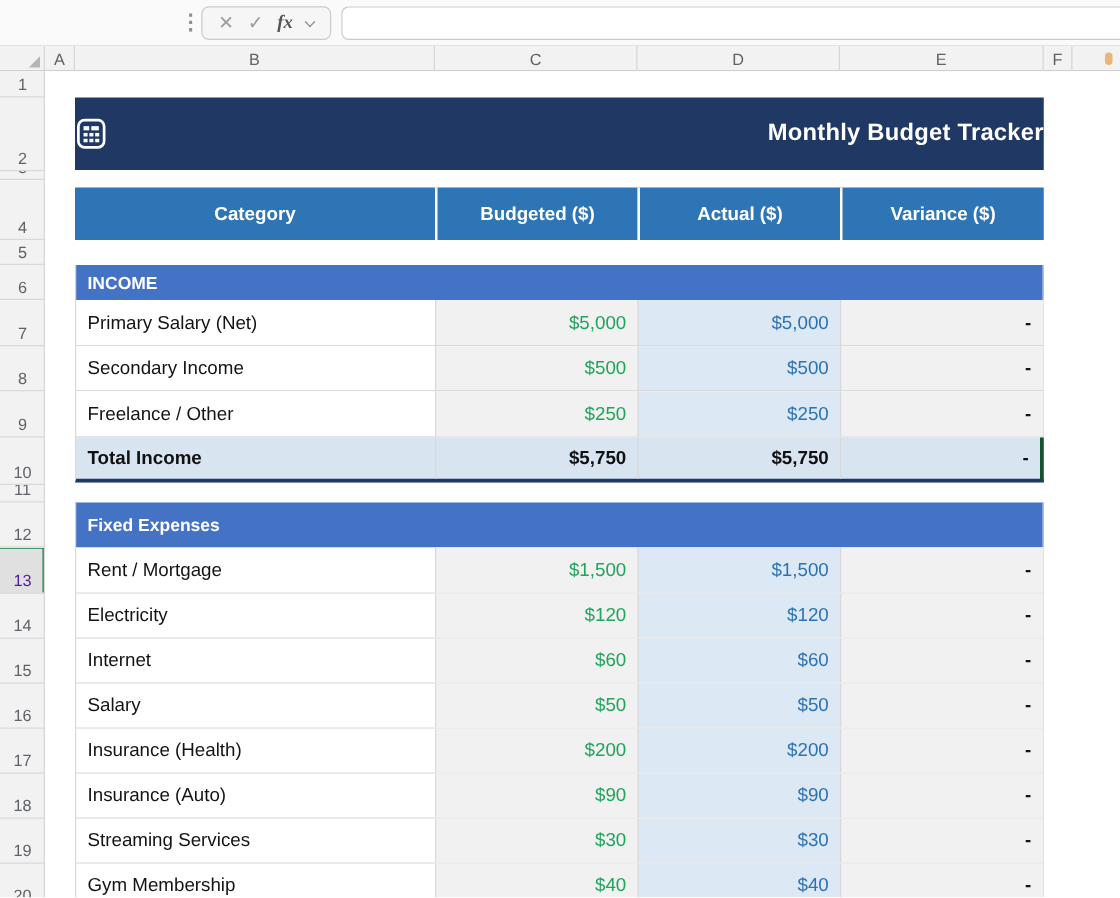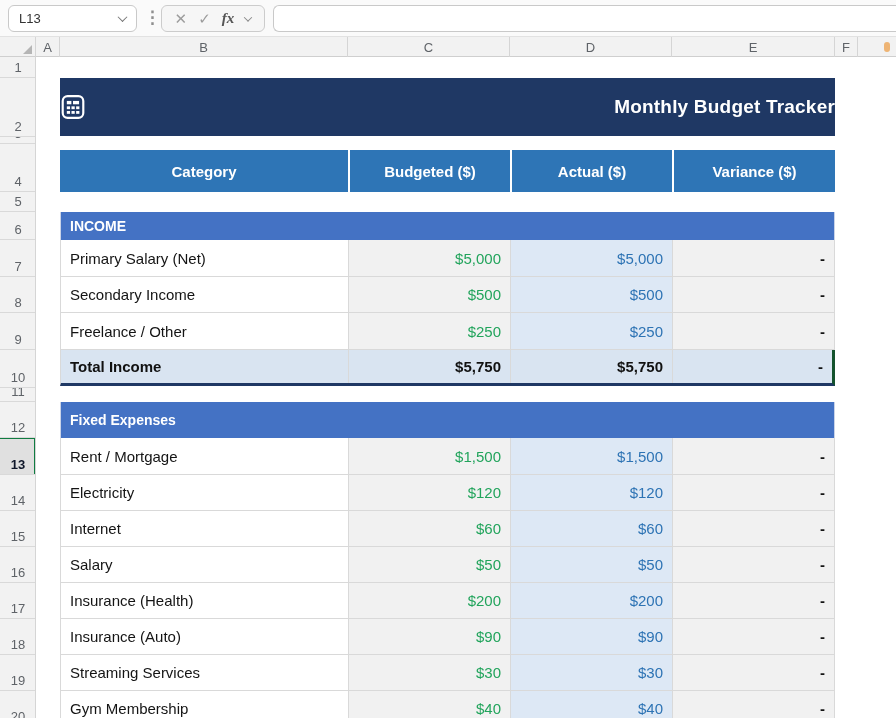--- a/index.html
+++ b/index.html
@@ -38,21 +38,21 @@
                  border-left:9px solid transparent; border-bottom:9px solid #b5b5b5; }
   .pg { position:absolute; left:884px; top:5px; width:6px; height:10px; border-radius:3px;
         background:#eda95e; opacity:.85; }
 
   
   .rowheaders { position:absolute; left:0; top:57px; width:36px; height:661px; background:#f2f2f2;
                 border-right:1px solid #d5d5d5; overflow:hidden; }
   .rowh { position:absolute; left:0; width:36px; display:flex; align-items:flex-end; justify-content:center;
           font-size:13px; color:#5f6368; border-bottom:1px solid #d9d9d9; overflow:hidden;
           padding-bottom:2px; cursor:pointer; }
-  .rowh.selected { background:#e0e0e0; color:#0f172a; font-weight:bold;
+  .rowh.selected { background:#e0e0e0; color:#4c1d95; font-weight:normal;
                    box-shadow:inset -2px 0 0 #107c41, inset 0 1px 0 #107c41; }
 
   
   .sheet { position:absolute; left:36px; top:57px; width:860px; height:661px; background:#fff; overflow:hidden; }
   .btable { position:absolute; left:24px; top:0; width:775px; }
   .block { position:absolute; left:0; width:775px; }
 
   .banner { top:21px; height:58px; background:#1f3864; display:flex; align-items:center;
             justify-content:space-between; gap:11px; }
   .banner .ttl { color:#fff; font-size:19px; font-weight:bold; letter-spacing:.2px; }
@@ -88,24 +88,20 @@
               border-bottom:3px solid #1f3864; }
   .totalrow .cell { font-weight:bold; color:#111; }
   .totalrow .c-bud, .totalrow .c-act, .totalrow .c-var { background:transparent; }
 </style>
 </head>
 <body>
 
 <div id="app">
 
   <div class="toolbar">
-    <div class="namebox">
-      <span class="val">L13</span>
-      <span class="chev"></span>
-    </div>
     <span class="dots">⋮</span>
     <div class="fxgroup">
       <span class="glyph">✕</span>
       <span class="glyph">✓</span>
       <span class="fx">fx</span>
       <span class="chev"></span>
     </div>
     <input class="formula-input" value="" style="">
   </div>
 

